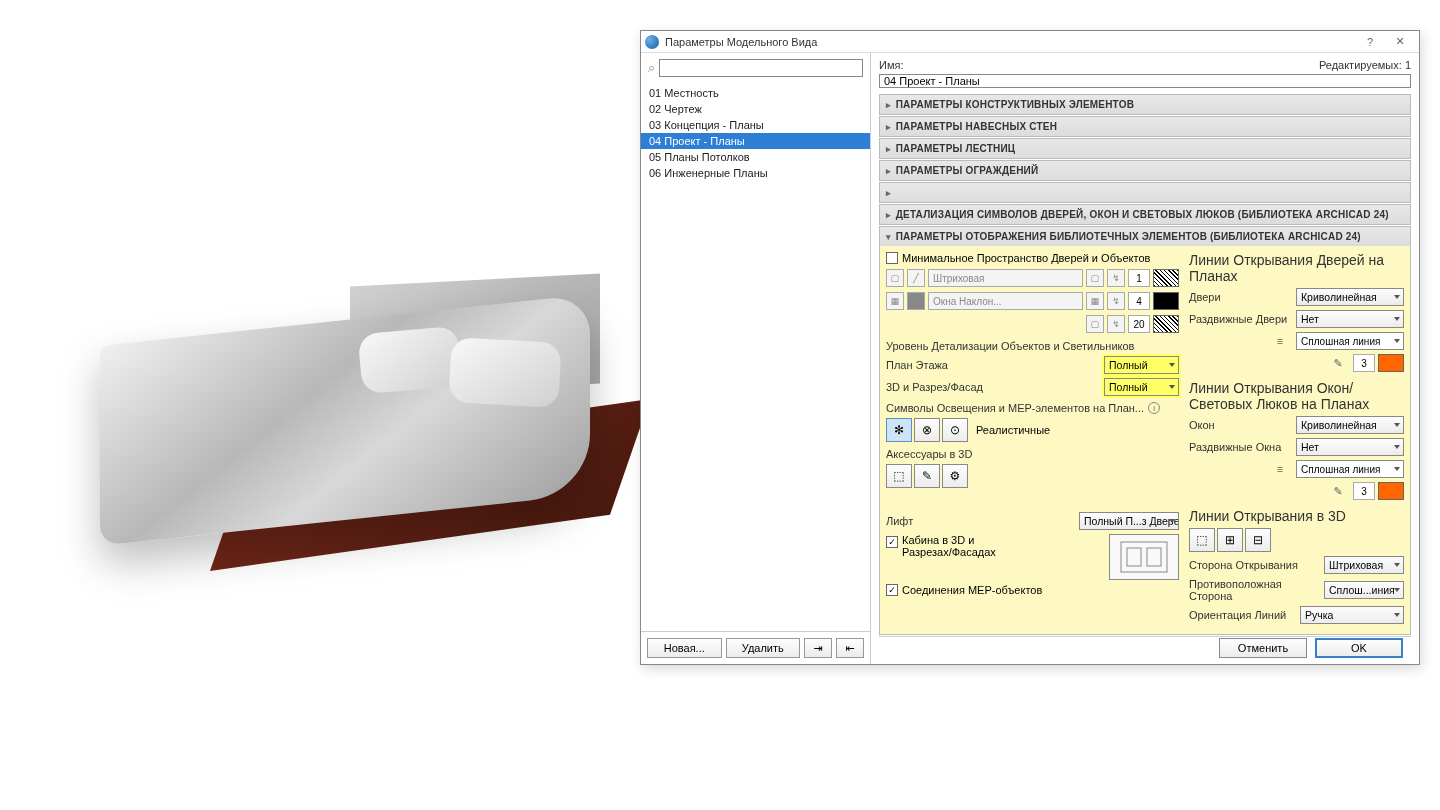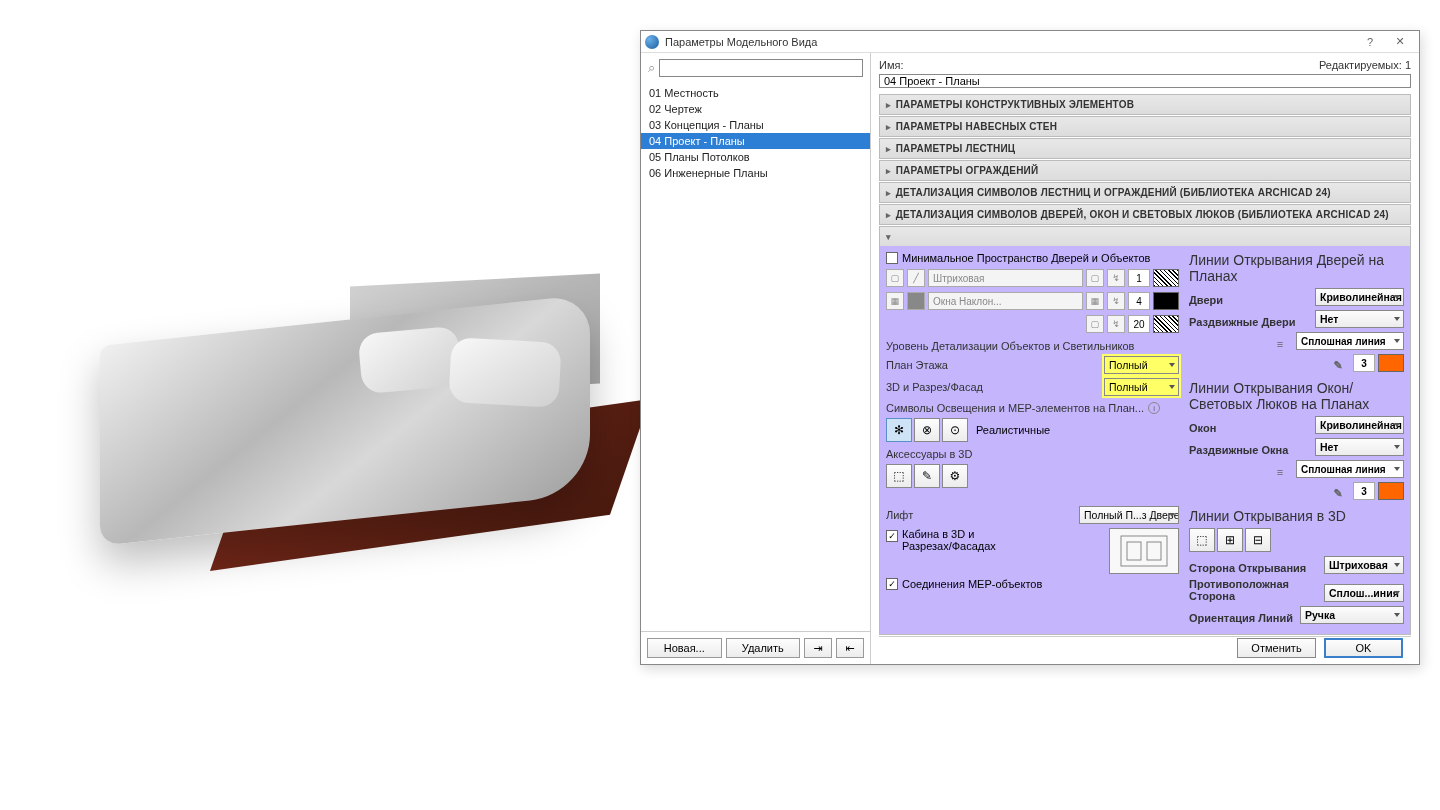--- a/index.html
+++ b/index.html
@@ -43,21 +43,21 @@
     
     .right-panel { flex: 1; display: flex; flex-direction: column; padding: 6px 8px; overflow: hidden; }
     .name-row { display: flex; align-items: center; margin-bottom: 3px; }
     .name-label { font-size: 11px; color: #333; }
     .name-edit { font-size: 11px; color: #333; margin-left: auto; }
     .name-input { width: 100%; height: 19px; border: 1px solid #888; padding: 0 4px; font-size: 11px; margin-bottom: 6px; }
     
     .accordion { border: 1px solid #bbb; margin-bottom: 1px; }
     .accordion-header { height: 19px; background: linear-gradient(#e8e8e8, #dcdcdc); display: flex; align-items: center; padding: 0 6px; cursor: pointer; font-size: 10px; font-weight: bold; color: #333; letter-spacing: 0.2px; }
     .accordion-header .chev { margin-right: 5px; color: #666; font-size: 9px; }
-    .accordion-content { padding: 6px; background: #c4b5fd; }
+    .accordion-content { padding: 6px; background: #fef9c3; }
     
     .two-col { display: flex; gap: 10px; }
     .colL { flex: 1; min-width: 0; }
     .colR { width: 215px; flex-shrink: 0; }
     
     .chk-row { display: flex; align-items: center; gap: 4px; margin-bottom: 4px; font-size: 11px; }
     .chk { width: 12px; height: 12px; border: 1px solid #666; background: #fff; flex-shrink: 0; }
     .chk.checked::after { content: "✓"; font-size: 9px; display: block; line-height: 10px; text-align: center; }
     
     .mini-row { display: flex; align-items: center; gap: 3px; margin-bottom: 3px; height: 20px; }
@@ -71,39 +71,39 @@
     .mini-swatch.orange { background: #ff6600; }
     
     .section-label { font-size: 11px; color: #333; margin: 6px 0 4px; display:flex; align-items:center; gap:4px;}
     
     .param-row { display: flex; align-items: center; margin-bottom: 4px; font-size: 11px; }
     .param-label { flex: 1; color: #333; }
     .select { height: 18px; border: 1px solid #888; background: linear-gradient(#fdfdfd, #ececec); padding: 0 14px 0 4px; font-size: 10.5px; cursor: pointer; position: relative; display: flex; align-items: center; overflow: hidden; white-space: nowrap; }
     .select::after { content: ""; position: absolute; right: 3px; top: 50%; transform: translateY(-50%); border-left: 3px solid transparent; border-right: 3px solid transparent; border-top: 4px solid #555; }
     .select.hl { background: #ffff66; box-shadow: 0 0 0 2px #ffff66; }
     .select.w80 { width: 75px; }
-    .select.w110 { width: 89px; }
+    .select.w110 { width: 108px; }
     .select.w100 { width: 100px; }
     
     .icon-btn-row { display: flex; gap: 2px; margin-bottom: 4px;}
     .icon-btn { width: 26px; height: 24px; border: 1px solid #888; background: linear-gradient(#fdfdfd, #ececec); display: flex; align-items: center; justify-content: center; cursor: pointer; font-size: 12px; }
     .icon-btn.ib-on { background: #cfe3f7; border-color: #5a8fc7; }
     
     .line-select { width: 108px; height: 18px; border: 1px solid #888; background: #fff; display: flex; align-items: center; padding: 0 14px 0 4px; position: relative; font-size: 10px; cursor: pointer; }
     .line-select::after { content: ""; position: absolute; right: 3px; top: 50%; transform: translateY(-50%); border-left: 3px solid transparent; border-right: 3px solid transparent; border-top: 4px solid #555; }
     
     .thumb { width: 70px; height: 46px; border: 1px solid #888; background: #f8f8f8; display: flex; align-items: center; justify-content: center; margin-left: auto;}
     
     .right-sub { font-size: 14px; color: #333; margin-bottom: 4px; }
-    .r-row { display: flex; align-items: flex-end; margin-bottom: 4px; font-weight: bold; }
+    .r-row { display: flex; align-items: center; margin-bottom: 4px; }
     .r-label { flex: 1; font-size: 11px; color: #333; }
     .r-icon { width: 16px; text-align:center; color:#666; margin-right: 4px; font-size: 11px;}
     
     .dialog-footer { height: 32px; border-top: 1px solid #ccc; display: flex; align-items: center; justify-content: flex-end; gap: 8px; padding: 0 8px; }
-    .dlg-btn { width: 79px; height: 20px; border: 1px solid #888; background: linear-gradient(#fdfdfd, #ececec); font-size: 11px; cursor: pointer; }
+    .dlg-btn { width: 88px; height: 20px; border: 1px solid #888; background: linear-gradient(#fdfdfd, #ececec); font-size: 11px; cursor: pointer; }
     .dlg-btn.primary { border: 2px solid #3a7fcc; }
     .info-icon { width:12px; height:12px; border:1px solid #888; border-radius:50%; font-size:8px; display:inline-flex; align-items:center; justify-content:center; color:#666; }
   </style>
 </head>
 <body>
 
 <div class="viewport">
   <div class="bed">
     <div class="bed-headboard"></div>
     <div class="bed-base"></div>
@@ -175,32 +175,32 @@
       </div>
       <div class="accordion">
         <div class="accordion-header">
             <span class="chev">▸</span>
             <span>ПАРАМЕТРЫ ОГРАЖДЕНИЙ</span>
           </div>
       </div>
       <div class="accordion">
         <div class="accordion-header">
             <span class="chev">▸</span>
-            <span>ДЕТАЛИЗАЦИЯ СИМВОЛОВ ЛЕСТНИЦ И ОГРАЖДЕНИЙ (БИБЛИОТЕКА ARCHICAD 24)</span>
           </div>
       </div>
       <div class="accordion">
         <div class="accordion-header">
             <span class="chev">▸</span>
             <span>ДЕТАЛИЗАЦИЯ СИМВОЛОВ ДВЕРЕЙ, ОКОН И СВЕТОВЫХ ЛЮКОВ (БИБЛИОТЕКА ARCHICAD 24)</span>
           </div>
       </div>
       <div class="accordion">
         <div class="accordion-header">
             <span class="chev">▾</span>
+            <span>ПАРАМЕТРЫ ОТОБРАЖЕНИЯ БИБЛИОТЕЧНЫХ ЭЛЕМЕНТОВ (БИБЛИОТЕКА ARCHICAD 24)</span>
           </div>
         <div class="accordion-content">
           <div class="two-col">
 
             <div class="colL">
               <div class="chk-row">
                 <div class="chk"></div>
                 <span>Минимальное Пространство Дверей и Объектов</span>
               </div>
 
@@ -251,21 +251,21 @@
                 <span style="margin-left:6px;align-self:center">Реалистичные</span>
               </div>
 
               <div class="section-label">Аксессуары в 3D</div>
               <div class="icon-btn-row">
                 <div class="icon-btn">⬚</div>
                 <div class="icon-btn">✎</div>
                 <div class="icon-btn">⚙</div>
               </div>
 
-              <div class="param-row" style="margin-top:18px">
+              <div class="param-row" style="margin-top:24px">
                 <span class="param-label">Лифт</span>
                 <div class="select w100">Полный П...з Дверей</div>
               </div>
               <div class="param-row" style="align-items:flex-start">
                 <div class="chk checked" style="margin-top:2px"></div>
                 <span style="margin-left:4px; max-width:110px">Кабина в 3D и Разрезах/Фасадах</span>
                 <div class="thumb">
                   <svg width="50" height="34">
                       <rect x="2" y="2" width="46" height="30" fill="none" stroke="#888"></rect>
                       <rect x="8" y="8" width="14" height="18" fill="none" stroke="#888"></rect>

